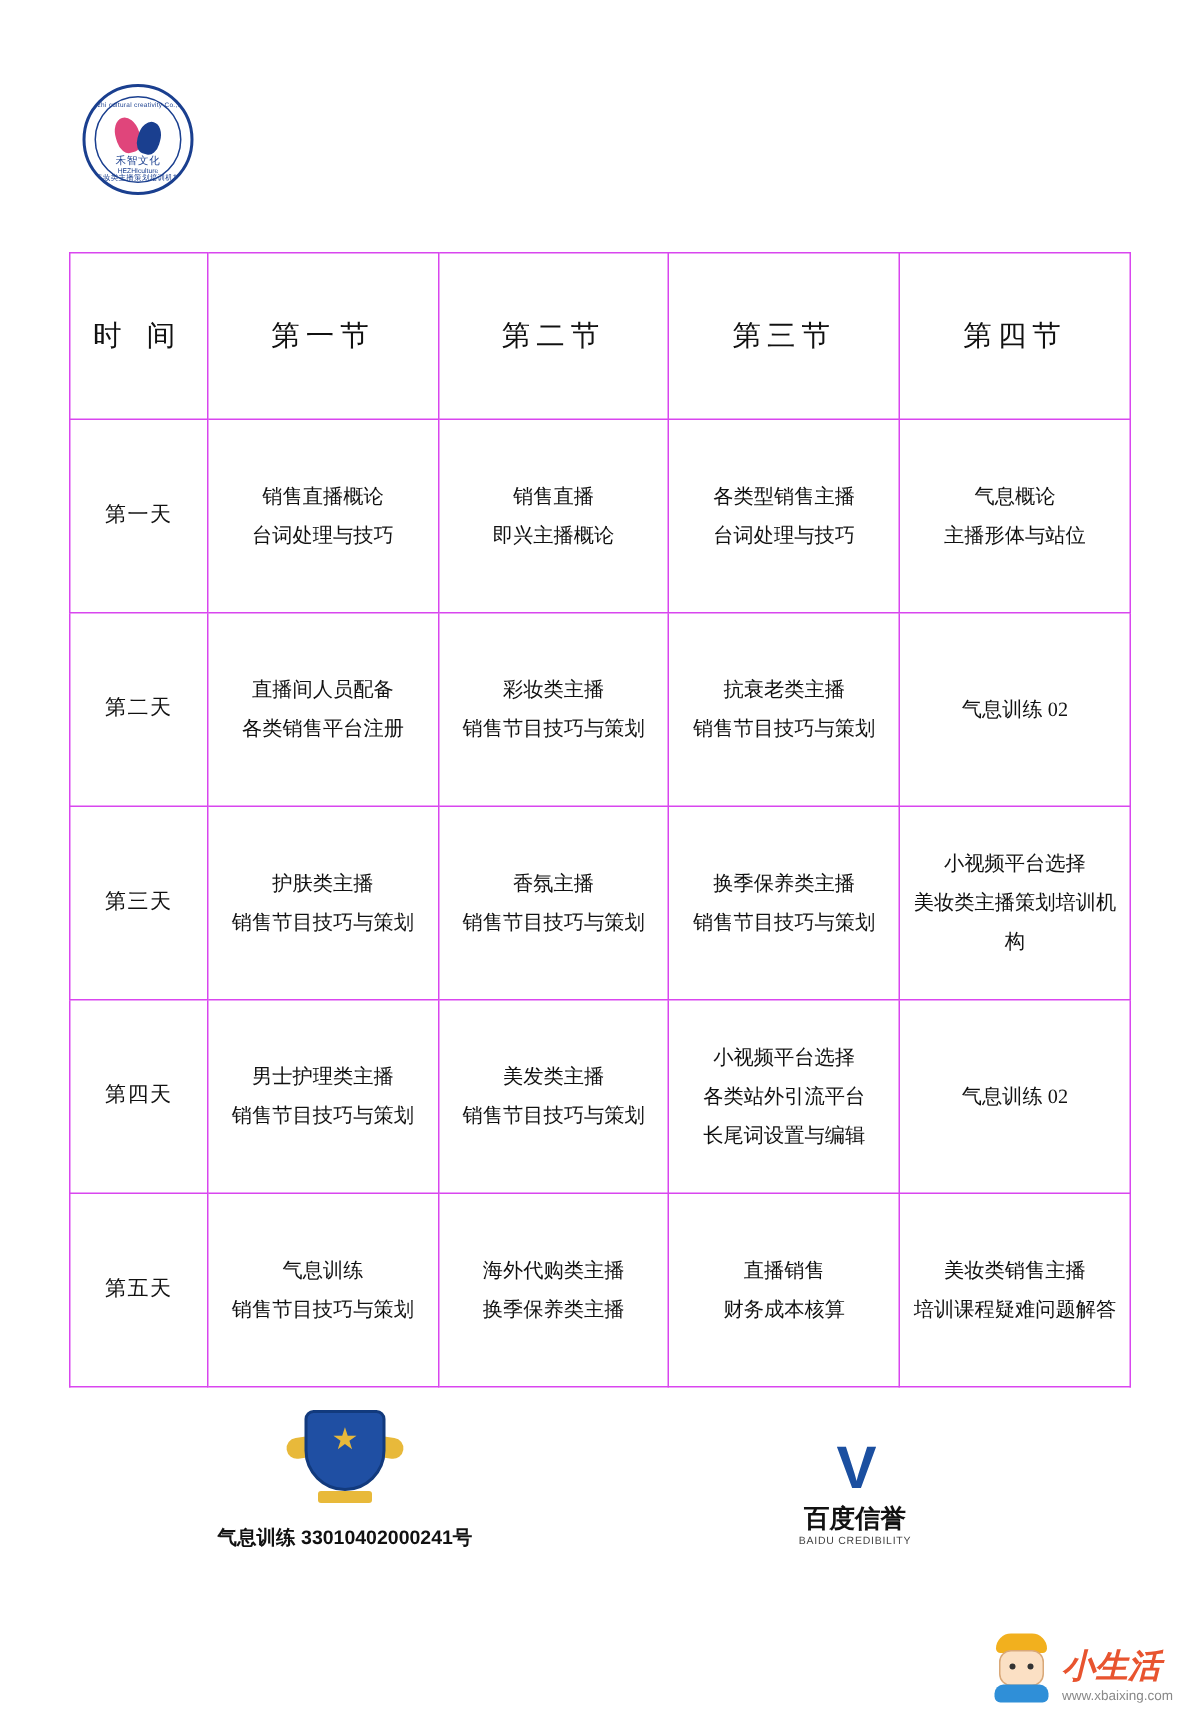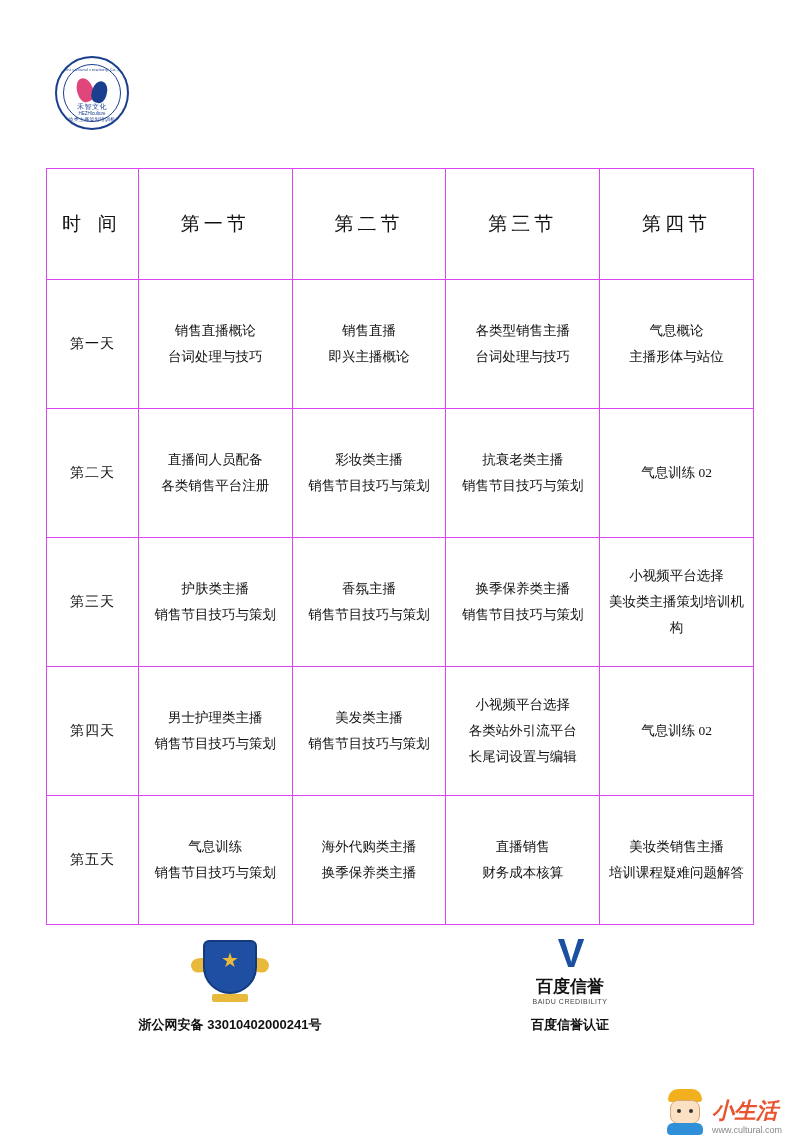--- a/index.html
+++ b/index.html
@@ -484,42 +484,41 @@
     <div class="footer-item">
       <div class="footer-badge">
         <div class="police-emblem">
           <div class="wings-l"></div>
           <div class="wings-r"></div>
           <div class="shield"></div>
           <div class="star">★</div>
           <div class="base"></div>
         </div>
       </div>
-      <div class="footer-text">浙公网安备 33010402000241号</div>
+      <div class="footer-text">气息训练 33010402000241号</div>
     </div>
 
     <div class="footer-item">
       <div class="footer-badge">
         <div class="baidu-badge">
           <div class="baidu-v">V</div>
           <div class="baidu-cn">百度信誉</div>
           <div class="baidu-en">BAIDU CREDIBILITY</div>
         </div>
       </div>
-      <div class="footer-text">百度信誉认证</div>
     </div>
 
   </div>
 </div>
 
 <div class="watermark">
   <div class="wm-mascot">
     <div class="hat"></div>
     <div class="face"></div>
     <div class="eye l"></div>
     <div class="eye r"></div>
     <div class="body"></div>
   </div>
   <div>
     <div class="wm-text-cn">小生活</div>
-    <div class="wm-text-en">www.cultural.com</div>
+    <div class="wm-text-en">www.xbaixing.com</div>
   </div>
 </div>
 
 </body></html>

